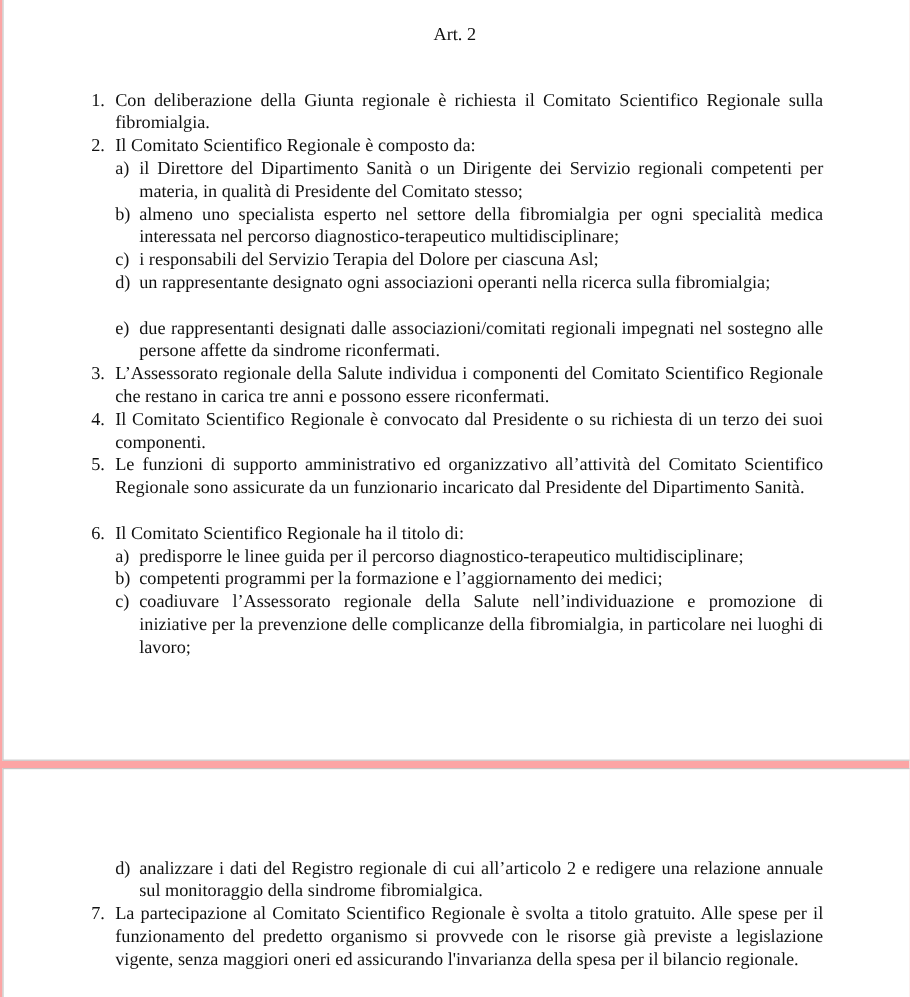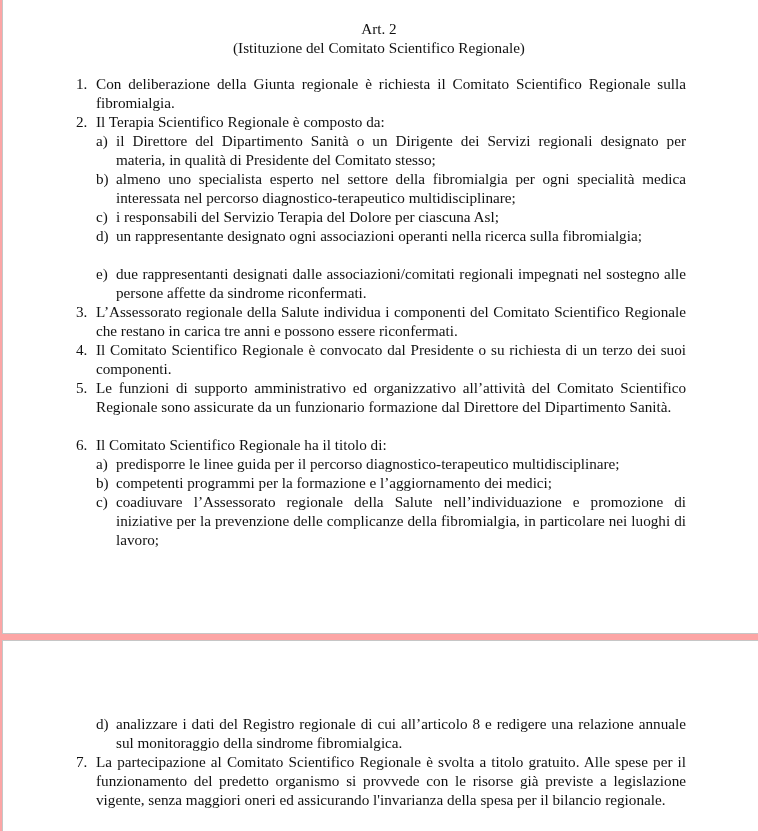--- a/index.html
+++ b/index.html
@@ -63,35 +63,34 @@
   </style>
 </head>
 <body>
 
 <div class="viewer doc">
 
   <div class="page page-1"></div>
   <div class="page page-2"></div>
 
   <div class="center" style="top:19px;">Art. 2</div>
-  <div class="center" style="top:38px;">(Istituzione del Comitato Scientifico Regionale)</div>
 
   <div class="item" style="top:74px;">
     <span class="num">1.</span>
     <div class="body">Con deliberazione della Giunta regionale è richiesta il Comitato Scientifico Regionale sulla fibromialgia.</div>
   </div>
 
   <div class="item" style="top:112px;">
     <span class="num">2.</span>
-    <div class="body">Il Terapia Scientifico Regionale è composto da:</div>
+    <div class="body">Il Comitato Scientifico Regionale è composto da:</div>
   </div>
 
   <div class="sub" style="top:131px;">
     <span class="num">a)</span>
-    <div class="body">il Direttore del Dipartimento Sanità o un Dirigente dei Servizi regionali designato per materia, in qualità di Presidente del Comitato stesso;</div>
+    <div class="body">il Direttore del Dipartimento Sanità o un Dirigente dei Servizio regionali competenti per materia, in qualità di Presidente del Comitato stesso;</div>
   </div>
   <div class="sub" style="top:169px;">
     <span class="num">b)</span>
     <div class="body">almeno uno specialista esperto nel settore della fibromialgia per ogni specialità medica interessata nel percorso diagnostico-terapeutico multidisciplinare;</div>
   </div>
   <div class="sub" style="top:207px;">
     <span class="num">c)</span>
     <div class="body">i responsabili del Servizio Terapia del Dolore per ciascuna Asl;</div>
   </div>
   <div class="sub" style="top:226px;">
@@ -106,21 +105,21 @@
   <div class="item" style="top:302px;">
     <span class="num">3.</span>
     <div class="body">L’Assessorato regionale della Salute individua i componenti del Comitato Scientifico Regionale che restano in carica tre anni e possono essere riconfermati.</div>
   </div>
   <div class="item" style="top:340px;">
     <span class="num">4.</span>
     <div class="body">Il Comitato Scientifico Regionale è convocato dal Presidente o su richiesta di un terzo dei suoi componenti.</div>
   </div>
   <div class="item" style="top:378px;">
     <span class="num">5.</span>
-    <div class="body">Le funzioni di supporto amministrativo ed organizzativo all’attività del Comitato Scientifico Regionale sono assicurate da un funzionario formazione dal Direttore del Dipartimento Sanità.</div>
+    <div class="body">Le funzioni di supporto amministrativo ed organizzativo all’attività del Comitato Scientifico Regionale sono assicurate da un funzionario incaricato dal Presidente del Dipartimento Sanità.</div>
   </div>
   <div class="item" style="top:435px;">
     <span class="num">6.</span>
     <div class="body">Il Comitato Scientifico Regionale ha il titolo di:</div>
   </div>
 
   <div class="sub" style="top:454px;">
     <span class="num">a)</span>
     <div class="body">predisporre le linee guida per il percorso diagnostico-terapeutico multidisciplinare;</div>
   </div>
@@ -128,20 +127,20 @@
     <span class="num">b)</span>
     <div class="body">competenti programmi per la formazione e l’aggiornamento dei medici;</div>
   </div>
   <div class="sub" style="top:492px;">
     <span class="num">c)</span>
     <div class="body">coadiuvare l’Assessorato regionale della Salute nell’individuazione e promozione di iniziative per la prevenzione delle complicanze della fibromialgia, in particolare nei luoghi di lavoro;</div>
   </div>
 
   <div class="sub" style="top:714px;">
     <span class="num">d)</span>
-    <div class="body">analizzare i dati del Registro regionale di cui all’articolo 8 e redigere una relazione annuale sul monitoraggio della sindrome fibromialgica.</div>
+    <div class="body">analizzare i dati del Registro regionale di cui all’articolo 2 e redigere una relazione annuale sul monitoraggio della sindrome fibromialgica.</div>
   </div>
   <div class="item" style="top:752px;">
     <span class="num">7.</span>
     <div class="body">La partecipazione al Comitato Scientifico Regionale è svolta a titolo gratuito. Alle spese per il funzionamento del predetto organismo si provvede con le risorse già previste a legislazione vigente, senza maggiori oneri ed assicurando l'invarianza della spesa per il bilancio regionale.</div>
   </div>
 
 </div>
 
 </body></html>

